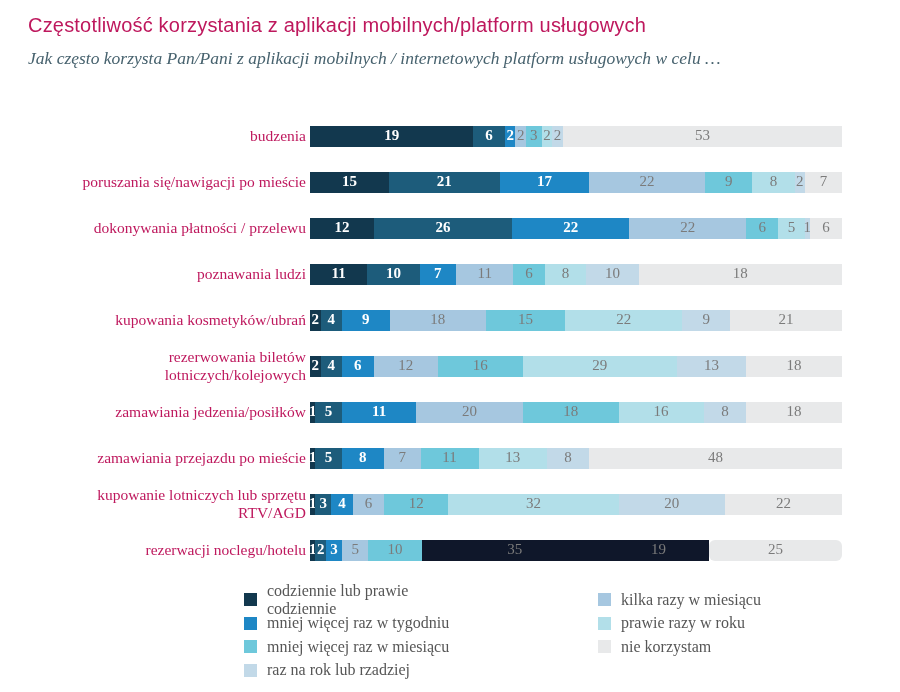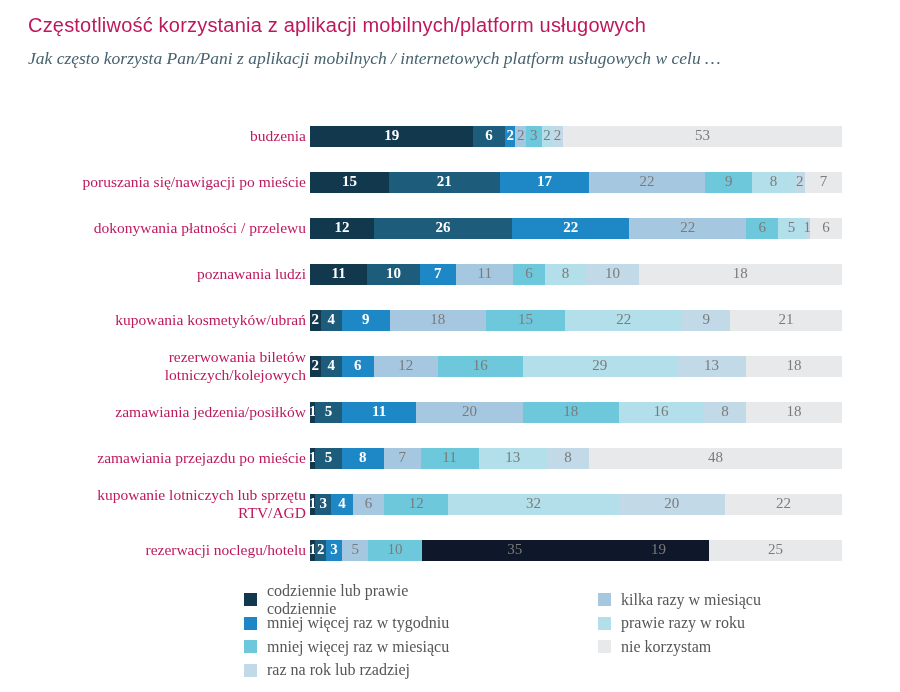--- a/index.html
+++ b/index.html
@@ -337,21 +337,21 @@
             </div>
             <div class="seg" style="width: 10%; background: rgb(110, 200, 219);">
               <span class="seg-val">10</span>
             </div>
             <div class="seg" style="width: 35%; background: #0f172a;">
               <span class="seg-val">35</span>
             </div>
             <div class="seg" style="width: 19%; background: #0f172a;">
               <span class="seg-val">19</span>
             </div>
-            <div class="seg" style="width: 25%; background: rgb(232, 233, 234);">
+            <div class="seg" style="width: 25%; background: rgb(232, 233, 234); border-radius: 6px;">
               <span class="seg-val">25</span>
             </div>
           </div>
         </div>
       </div>
     <div class="legend">
         <div class="legend-col">
           <div class="legend-item">
             <div class="swatch" style="background: rgb(18, 56, 78);"></div>
             <span class="legend-label">codziennie lub prawie codziennie</span>

